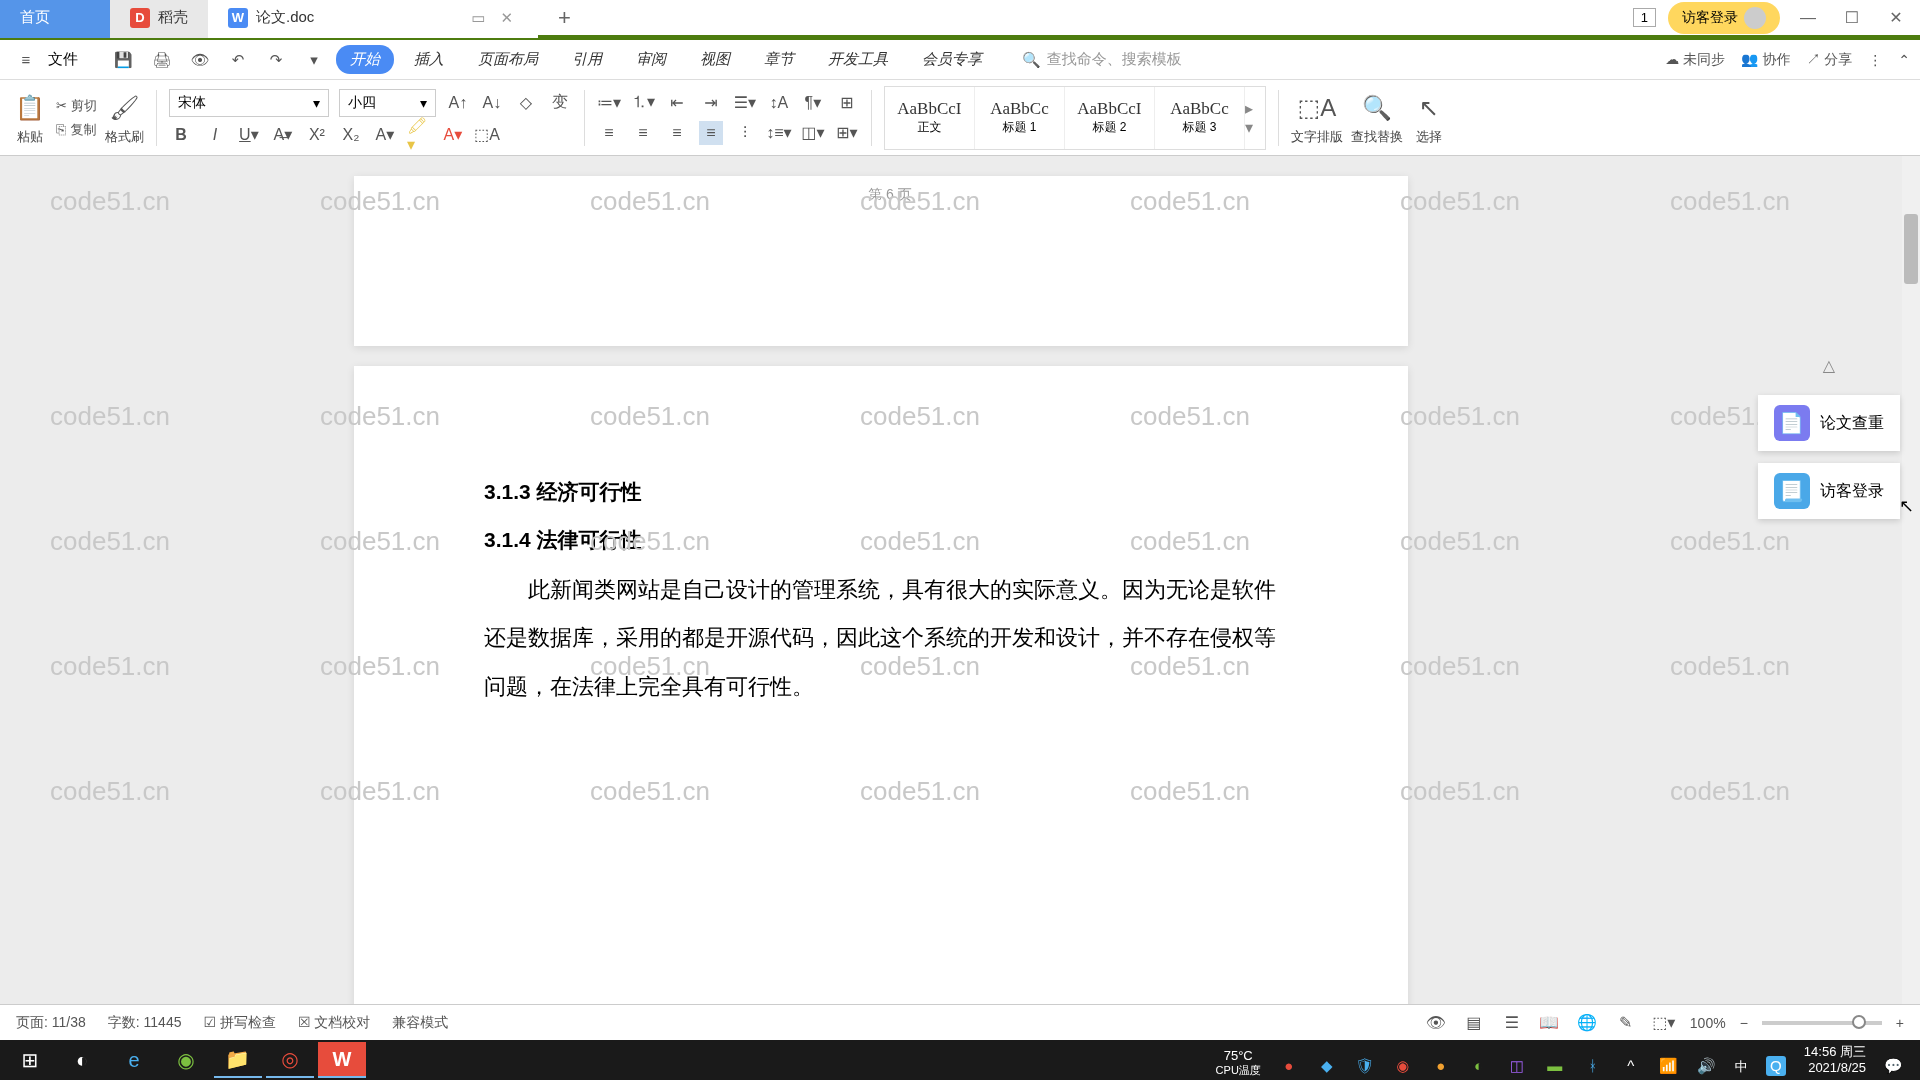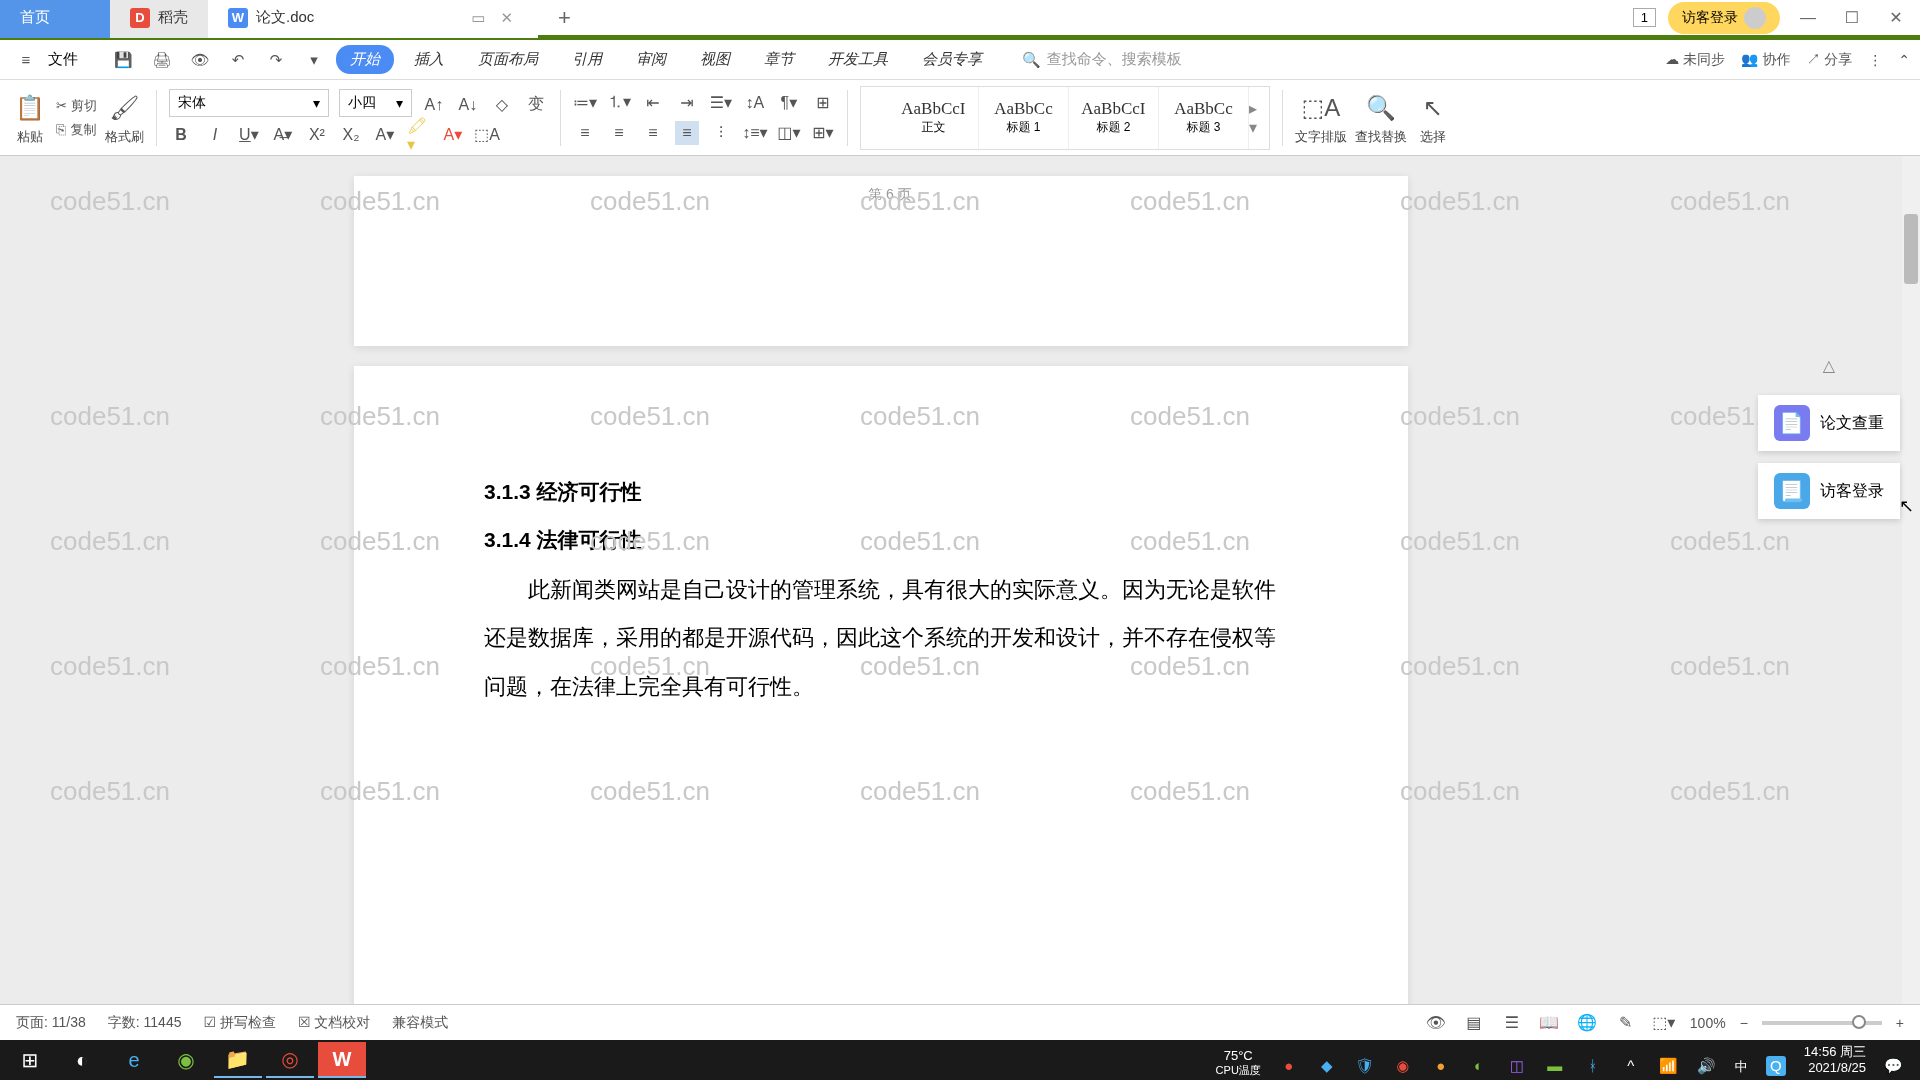--- a/index.html
+++ b/index.html
@@ -20,24 +20,24 @@
 .menu-item { padding: 5px 14px; color: #333; font-style: italic; }
 .menu-item.active { background: #4a8bf4; color: #fff; border-radius: 14px; }
 .search-box { color: #999; display: flex; align-items: center; gap: 6px; margin-left: 20px; }
 .menu-right { margin-left: auto; display: flex; align-items: center; gap: 16px; color: #555; font-size: 14px; }
 .toolbar { height: 76px; background: #fff; display: flex; align-items: center; padding: 0 12px; gap: 8px; border-bottom: 1px solid #ccc; }
 .tb-vgroup { display: flex; flex-direction: column; gap: 6px; }
 .tb-btn-lg { display: flex; flex-direction: column; align-items: center; gap: 2px; font-size: 13px; color: #444; }
 .tb-icon-lg { width: 36px; height: 36px; display: flex; align-items: center; justify-content: center; font-size: 24px; color: #555; }
 .tb-small { font-size: 13px; color: #555; display: flex; align-items: center; gap: 4px; }
 .font-select { width: 160px; height: 28px; border: 1px solid #ccc; font-size: 14px; padding: 0 8px; display: flex; align-items: center; justify-content: space-between; }
-.size-select { width: 73px; height: 28px; border: 1px solid #ccc; font-size: 14px; padding: 0 8px; display: flex; align-items: center; justify-content: space-between; }
-.tb-row { display: flex; gap: 10px; align-items: flex-end; }
+.size-select { width: 97px; height: 28px; border: 1px solid #ccc; font-size: 14px; padding: 0 8px; display: flex; align-items: center; justify-content: space-between; }
+.tb-row { display: flex; gap: 10px; align-items: center; }
 .tb-ico { width: 24px; height: 24px; display: flex; align-items: center; justify-content: center; color: #555; font-size: 16px; }
-.style-box { border: 1px solid #ddd; display: flex; height: 64px; padding-left: 28px; }
+.style-box { border: 1px solid #ddd; display: flex; height: 64px; }
 .style-item { width: 90px; display: flex; flex-direction: column; align-items: center; justify-content: center; border-right: 1px solid #eee; font-size: 12px; }
 .style-prev { font-family: serif; font-size: 17px; color: #333; }
 .sep { width: 1px; height: 56px; background: #ddd; margin: 0 4px; }
 .doc-area { position: absolute; top: 156px; left: 0; right: 0; bottom: 40px; background: #ececec; overflow: hidden; }
 .page { position: absolute; background: #fff; width: 1054px; left: 354px; box-shadow: 0 2px 8px rgba(0,0,0,0.1); }
 .page.p1 { top: 20px; height: 170px; padding: 20px 130px; }
 .page.p2 { top: 210px; height: 800px; padding: 100px 130px 40px; }
 .page-num { text-align: center; color: #999; font-size: 14px; position: absolute; top: 10px; width: 100%; left: 9px; }
 .wm-overlay { position: absolute; top: 0; left: 0; right: 0; bottom: 0; pointer-events: none; z-index: 5; }
 .wm { position: absolute; color: #c8c8c8; font-size: 26px; font-family: Arial; }

